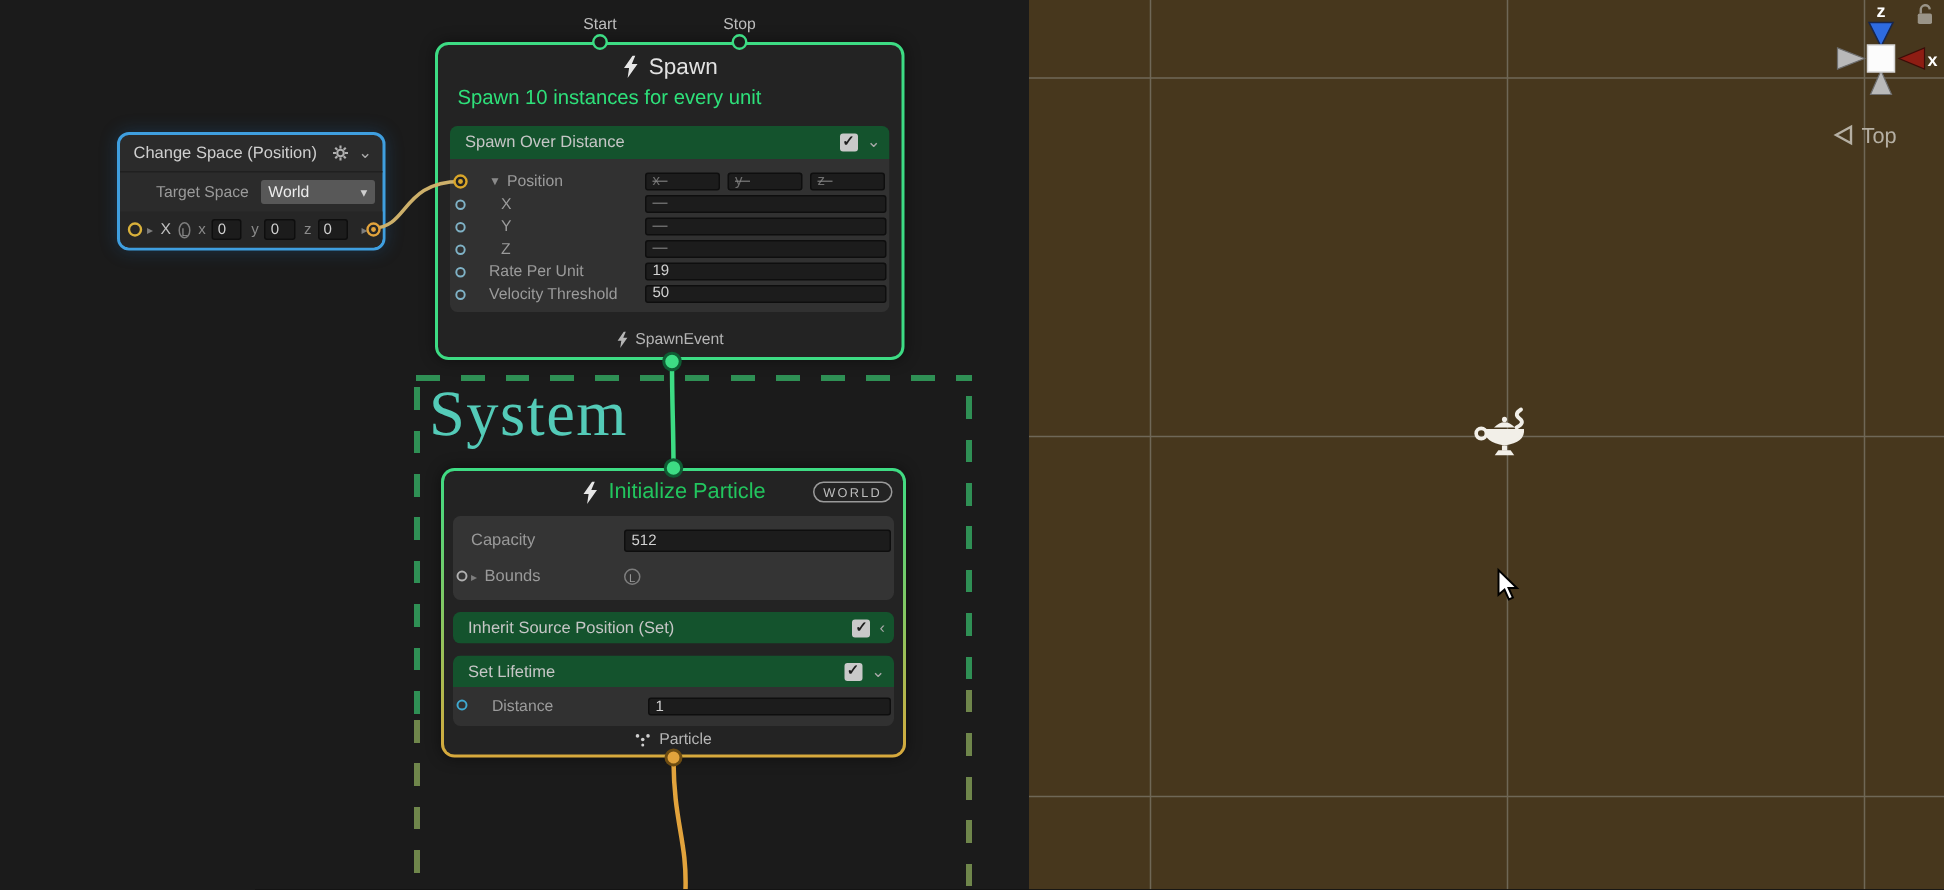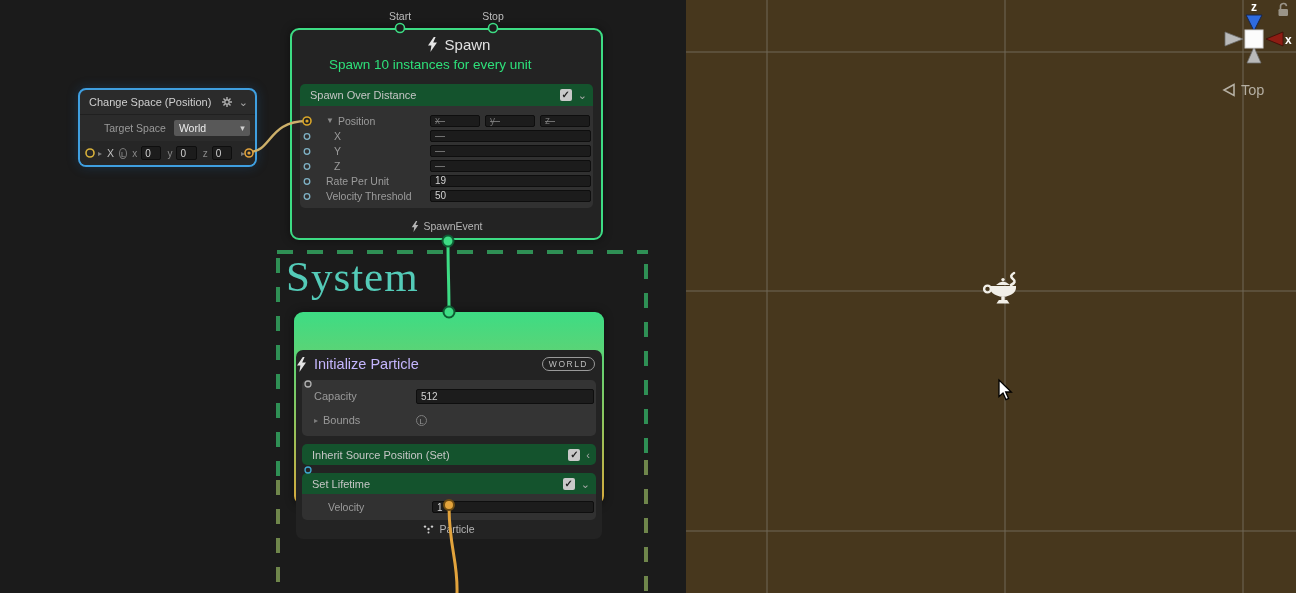--- a/index.html
+++ b/index.html
@@ -8,21 +8,21 @@
   
   .graph{position:absolute;left:0;top:0;width:686px;height:593px;background:#1b1b1b;}
   .overlay{position:absolute;left:0;top:0;pointer-events:none;z-index:6;}
 
   .port-label{position:absolute;transform:translateX(-50%);font-size:10.5px;color:#bdbdbd;z-index:3;}
 
   .node{position:absolute;box-sizing:border-box;z-index:2;}
 
   
   .spawn-node{left:290px;top:28px;width:313px;height:212px;background:#232323;
-    border:2px solid #3ddc84;border-radius:9px;box-shadow:0 0 10px rgba(0,0,0,.45);padding-left:24px;}
+    border:2px solid #3ddc84;border-radius:9px;box-shadow:0 0 10px rgba(0,0,0,.45);}
   .ctx-title{display:flex;justify-content:center;align-items:center;gap:7px;
     color:#e2e2e2;font-size:15px;margin-top:6px;}
   .spawn-sub{margin:4px 0 0 13px;color:#2ee07a;font-size:13.5px;}
 
   .vfx-block{position:absolute;left:8px;right:8px;border-radius:5px;overflow:hidden;}
   .blk-head{height:22px;background:#14532d;display:flex;align-items:center;
     padding:0 6px 0 10px;font-size:11px;color:#c6c6c6;}
   .blk-head .spacer{flex:1;}
   .checkbox{width:12px;height:12px;background:#c9c9c9;border-radius:2px;color:#1d1d1d;
     font-size:10px;line-height:12px;text-align:center;font-weight:bold;}
@@ -79,22 +79,22 @@
   .dash-r-a{left:644px;top:264px;width:4px;height:196px;
     background:repeating-linear-gradient(180deg,#2f9055 0 15px,transparent 15px 29px);}
   .dash-r-b{left:644px;top:460px;width:4px;height:133px;
     background:repeating-linear-gradient(180deg,#6f864b 0 15px,transparent 15px 29px);}
 
   
   .init-wrap{left:294px;top:312px;width:310px;height:193px;padding:2px;border-radius:9px;
     background:linear-gradient(180deg,#3ddc84 0%,#8cc65f 55%,#d8a93c 100%);
     box-shadow:0 0 10px rgba(0,0,0,.45);}
   .init-inner{width:100%;height:100%;background:#232323;border-radius:7px;position:relative;box-sizing:border-box;}
-  .init-title{display:flex;justify-content:flex-start;align-items:center;gap:7px;color:#c4b5fd;
-    font-size:14.5px;height:28px;margin-top:36px;}
+  .init-title{display:flex;justify-content:center;align-items:center;gap:7px;color:#22c55e;
+    font-size:14.5px;height:28px;}
   .space-badge{position:absolute;right:7px;top:7px;border:1px solid #9a9a9a;border-radius:8px;
     padding:1px 6px;font-size:8.5px;letter-spacing:1.5px;color:#bdbdbd;}
   .init-settings{margin:2px 6px 0;background:#343434;border-radius:5px;padding:4px 1px 4px 0;}
   .irow{display:flex;align-items:center;height:24px;padding-left:12px;font-size:11px;color:#9a9a9a;}
   .irow .lbl{width:102px;display:flex;align-items:center;gap:5px;}
   .irow .field{height:15px;}
   .init-blk{margin:8px 6px 0;border-radius:5px;overflow:hidden;}
   .init-blk .blk-head{height:21px;}
   .init-blk .blk-body{padding:5px 1px 5px 0;}
   .init-blk .prow{height:16px;}
@@ -286,21 +286,21 @@
         <div class="init-blk">
           <div class="blk-head">
             <span>Set Lifetime</span>
             <span class="spacer"></span>
             <span class="checkbox"><i>✓</i></span>
             <span class="chev">⌄</span>
           </div>
           <div class="blk-body">
             <div class="prow">
               <span class="lbl">
-                  <span>Velocity</span>
+                  <span>Distance</span>
                 </span>
               <span class="field wide">
                   <span>1</span>
                 </span>
             </div>
           </div>
         </div>
 
         <div class="ctx-footer" style="bottom:4px;">
           <svg width="11" height="9" viewBox="0 0 11 9">

